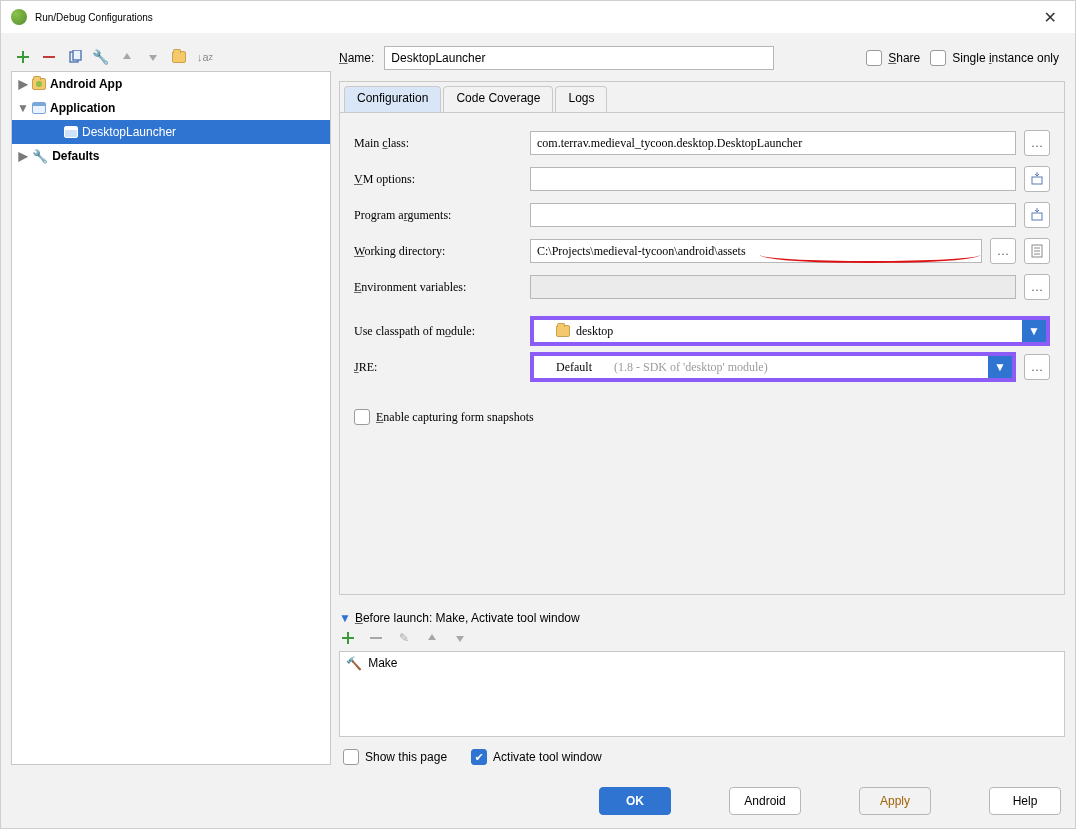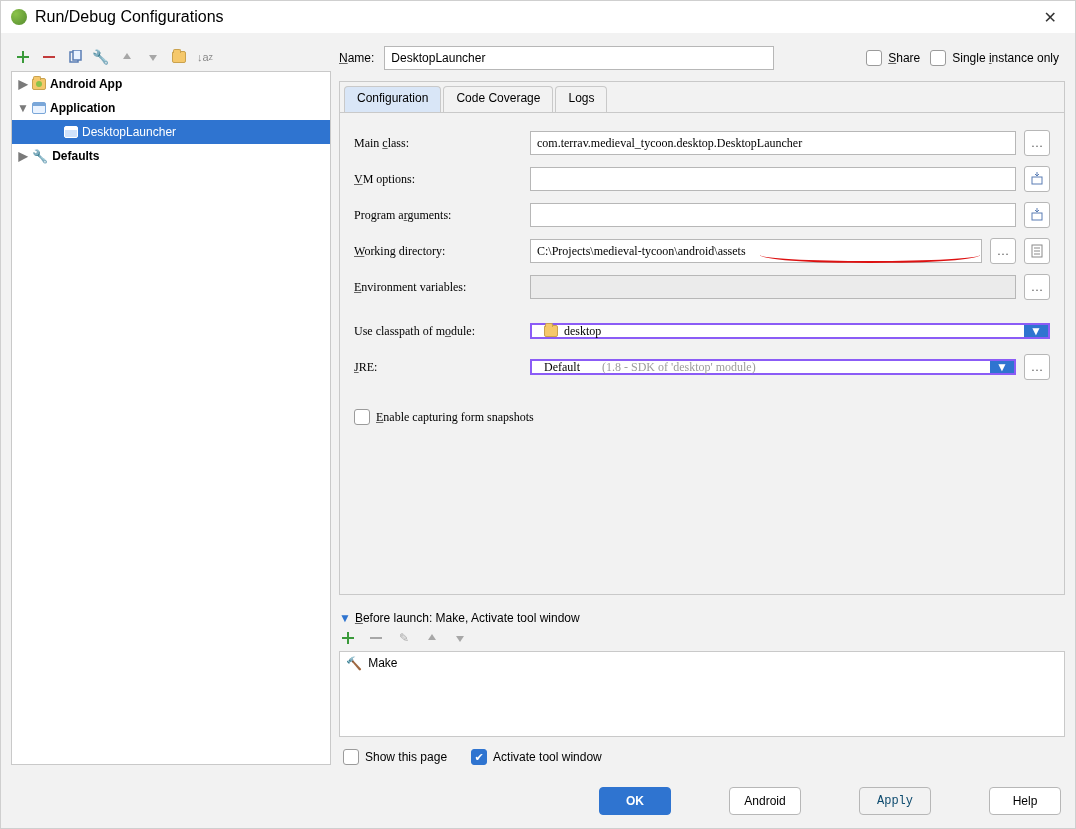--- a/index.html
+++ b/index.html
@@ -1,21 +1,21 @@
 <!DOCTYPE html>
 <html><head>
 <meta charset="utf-8">
 <style>
   html,body{margin:0;padding:0;font-family:"Segoe UI",Arial,sans-serif;font-size:12px;color:#000;background:#f2f2f2;}
   *{box-sizing:border-box;}
   .window{width:1076px;height:829px;background:#f2f2f2;display:flex;flex-direction:column;border:1px solid #cfcfcf;}
   
   .titlebar{height:32px;display:flex;align-items:center;padding:0 10px;background:#fff;}
   .titlebar .logo{width:16px;height:16px;border-radius:50%;background:radial-gradient(circle at 30% 30%,#8BC34A,#558B2F);margin-right:8px;}
-  .titlebar .title{flex:1;font-size:16px;}
+  .titlebar .title{flex:1;font-size:10px;}
   .titlebar .close{font-size:16px;color:#333;cursor:pointer;padding:4px 8px;}
   
   .content{flex:1;display:flex;padding:10px 10px 0 10px;gap:8px;min-height:0;}
   
   .left{width:320px;display:flex;flex-direction:column;}
   .toolbar{height:28px;display:flex;align-items:center;gap:10px;padding:0 4px;}
   .tool{width:16px;height:16px;display:flex;align-items:center;justify-content:center;cursor:pointer;}
   .tree{flex:1;border:1px solid #c9c9c9;background:#fff;overflow:auto;}
   .node{height:24px;display:flex;align-items:center;padding-left:6px;gap:4px;white-space:nowrap;}
   .expander{width:10px;height:10px;display:inline-flex;align-items:center;justify-content:center;color:#7a7a7a;}
@@ -43,38 +43,38 @@
   
   .tabs-holder{border:1px solid #c9c9c9;background:#fff;margin-top:8px;display:flex;flex-direction:column;flex:1;min-height:0;}
   .tabs{display:flex;height:30px;padding-left:4px;padding-top:4px;gap:0;background:#f2f2f2;}
   .tab{padding:4px 12px;border:1px solid #c9c9c9;border-bottom:none;background:#f2f2f2;cursor:pointer;border-radius:4px 4px 0 0;margin-right:2px;position:relative;}
   .tab.active{background:#d9e6f7;}
   .tab-panel{flex:1;border-top:1px solid #c9c9c9;background:#f2f2f2;padding:12px 14px;overflow:auto;}
   .field-row{display:flex;align-items:center;height:36px;gap:8px;font-family:Liberation Serif, serif;}
   .field-row .flabel{width:168px;}
   .field-row .finput{flex:1;}
   .small-btn{width:26px;height:26px;border:1px solid #b7b7b7;background:#fff;border-radius:3px;display:flex;align-items:center;justify-content:center;color:#555;cursor:pointer;}
-  .select{flex:1;height:16px;border:2px solid #8b5cf6;background:#fff;display:flex;align-items:center;padding:0 12px;position:relative;}
+  .select{flex:1;height:30px;border:4px solid #8b5cf6;background:#fff;display:flex;align-items:center;padding:0 22px;position:relative;}
   .select .arrow{position:absolute;right:0;top:0;width:24px;height:100%;background:#2f74d0;display:flex;align-items:center;justify-content:center;color:#fff;}
   .hint{color:#9c9c9c;margin-left:22px;}
   .underline-red{position:relative;}
   .underline-red::after{content:"";position:absolute;left:230px;right:2px;bottom:0px;height:6px;border-bottom:2px solid #d11;border-radius:0 0 50% 50%/0 0 100% 100%;}
   
   .section-title{display:flex;align-items:center;gap:4px;margin-top:16px;}
   .mini-toolbar{display:flex;gap:14px;padding:6px 2px;align-items:center;}
   .mini-tool{width:14px;height:14px;display:flex;align-items:center;justify-content:center;color:#a7a7a7;cursor:pointer;}
   .list{border:1px solid #c9c9c9;background:#fff;height:86px;overflow:auto;}
   .list-item{height:22px;display:flex;align-items:center;gap:6px;padding:0 6px;}
   .hammer{color:#3a9a3a;font-size:13px;}
   .bottom-opts{display:flex;gap:24px;align-items:center;margin-top:12px;padding-left:4px;}
   
   .footer{height:55px;display:flex;align-items:center;justify-content:flex-end;gap:10px;padding:0 14px;margin-top:8px;}
   .btn{height:28px;min-width:72px;border:1px solid #b7b7b7;background:#fff;border-radius:4px;padding:0 14px;display:flex;align-items:center;justify-content:center;cursor:pointer;margin-left:48px;}
   .btn.primary{background:#2f74d0;border-color:#2f74d0;color:#fff;font-weight:600;}
-  .btn.disabled{color:#0c4a6e;background:#f2f2f2;font-family:Liberation Mono, monospace;}
+  .btn.disabled{color:#a16207;background:#f2f2f2;}
   svg{display:block;}
 </style>
 </head>
 <body>
 
 <div class="window">
 
   <div class="titlebar">
     <span class="logo"></span>
     <span class="title">Run/Debug Configurations</span>

